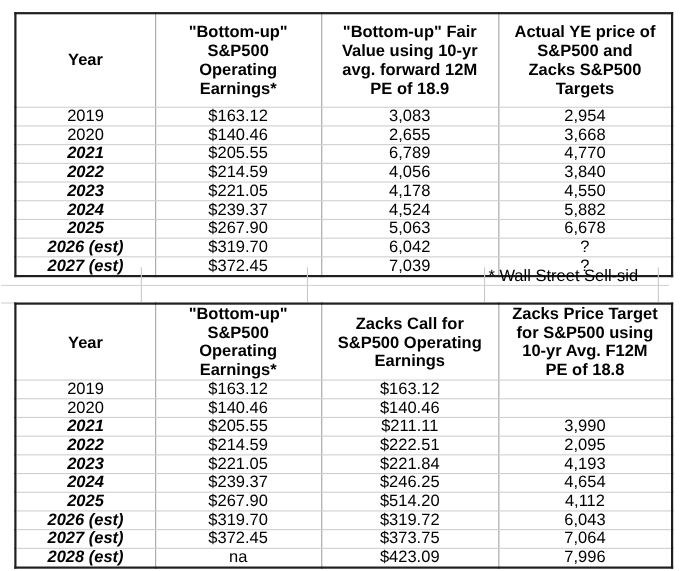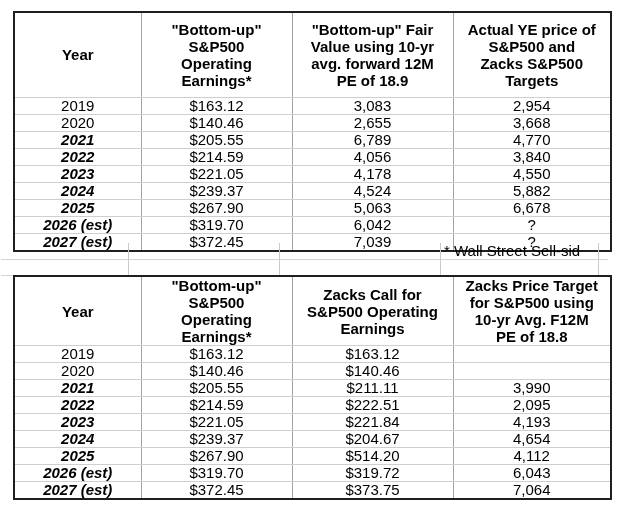--- a/index.html
+++ b/index.html
@@ -230,37 +230,43 @@
         </tr>
         <tr>
           <td class="bold">2023</td>
           <td>$221.05</td>
           <td>$221.84</td>
           <td>4,193</td>
         </tr>
         <tr>
           <td class="bold">2024</td>
           <td>$239.37</td>
-          <td>$204.67</td>
+          <td>$246.25</td>
           <td>4,654</td>
         </tr>
         <tr>
           <td class="bold">2025</td>
           <td>$267.90</td>
           <td>$514.20</td>
           <td>4,112</td>
         </tr>
         <tr>
           <td class="bold">2026 (est)</td>
           <td>$319.70</td>
           <td>$319.72</td>
           <td>6,043</td>
         </tr>
         <tr>
           <td class="bold">2027 (est)</td>
           <td>$372.45</td>
           <td>$373.75</td>
           <td>7,064</td>
         </tr>
+        <tr>
+          <td class="bold">2028 (est)</td>
+          <td>na</td>
+          <td>$423.09</td>
+          <td>7,996</td>
+        </tr>
       </tbody>
   </table>
 
 </div>
 
 </body></html>

